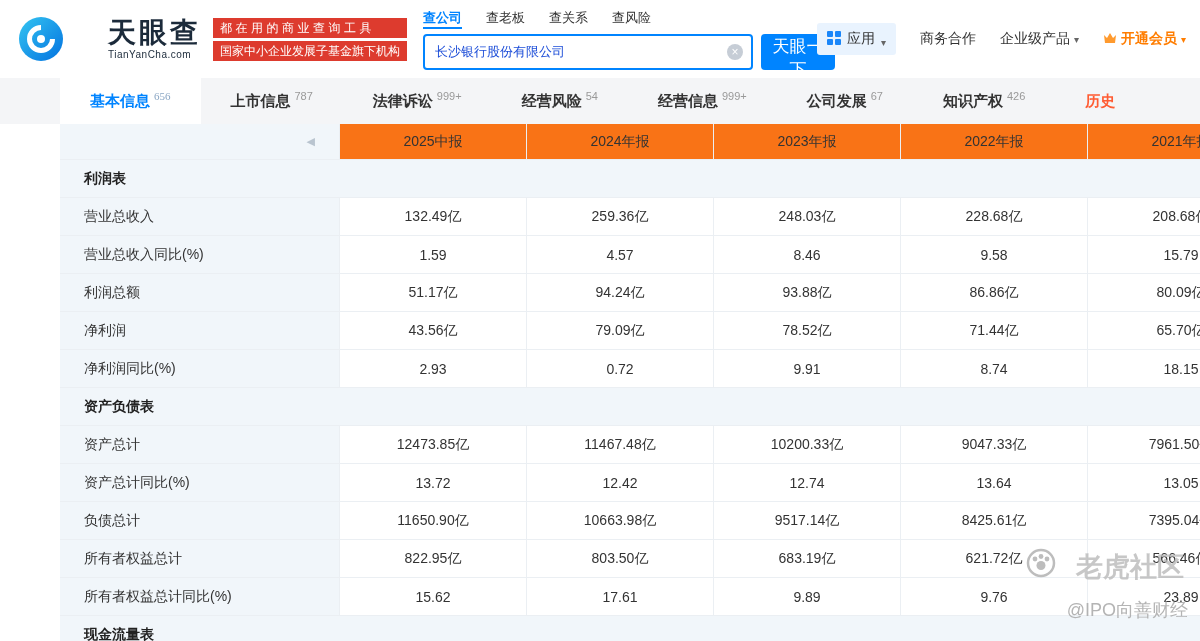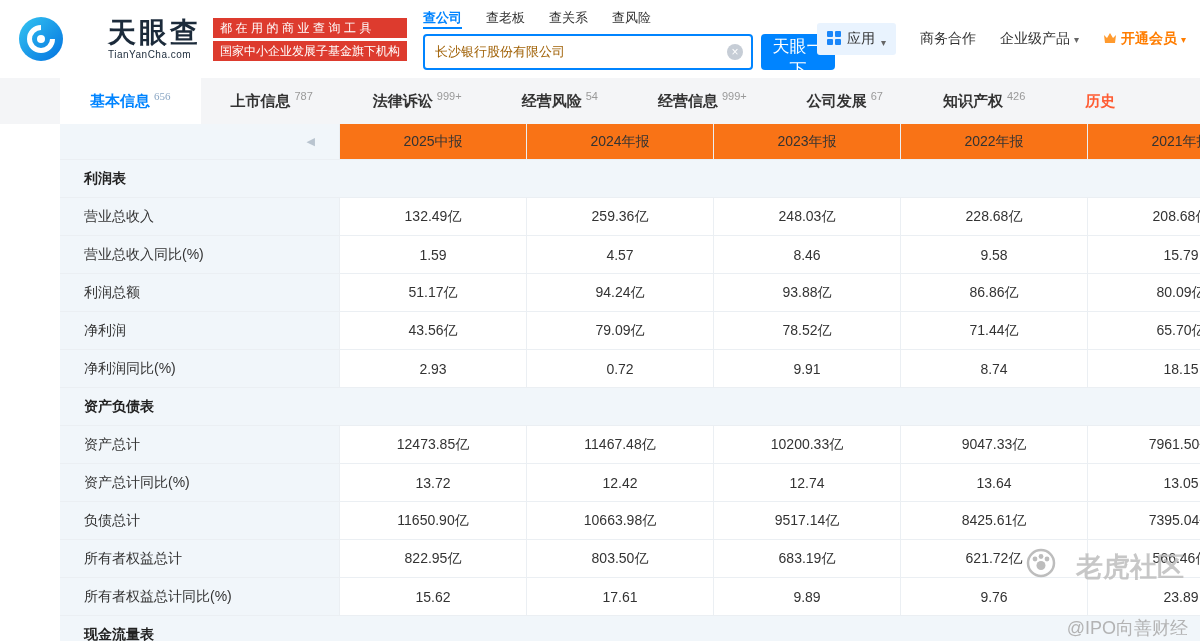--- a/index.html
+++ b/index.html
@@ -16,21 +16,21 @@
   .slogan{margin-left:12px;display:flex;flex-direction:column;gap:3px;}
   .slogan-line{background:#dd3b2e;color:#fff;font-size:12px;padding:2px 7px;white-space:nowrap;line-height:16px;}
   .slogan-line.l1{letter-spacing:3.5px;}
 
   .search-area{margin-left:16px;}
   .search-tabs{display:flex;gap:24px;font-size:13px;margin-bottom:5px;}
   .search-tab{color:#333;cursor:pointer;padding-bottom:0;border-bottom:2px solid transparent;}
   .search-tab.active{color:#0084ff;font-weight:bold;border-bottom-color:#0084ff;}
   .search-row{display:flex;align-items:center;}
   .input-wrap{position:relative;display:inline-block;}
-  .search-input{width:330px;height:36px;border:2px solid #0084ff;border-radius:4px;padding:0 32px 0 10px;font-size:13px;color:#a16207;outline:none;box-sizing:border-box;font-family:Liberation Serif, serif;}
+  .search-input{width:330px;height:36px;border:2px solid #0084ff;border-radius:4px;padding:0 32px 0 10px;font-size:13px;color:#1d4ed8;outline:none;box-sizing:border-box;font-family:Liberation Serif, serif;}
   .clear-icon{position:absolute;right:10px;top:50%;transform:translateY(-50%);width:16px;height:16px;border-radius:50%;background:#c6cdd6;color:#fff;font-size:12px;line-height:16px;text-align:center;cursor:pointer;}
   .search-btn{margin-left:8px;width:74px;height:36px;background:#0084ff;color:#fff;border:none;border-radius:4px;font-size:17px;cursor:pointer;font-family:inherit;}
 
   .top-nav{position:absolute;right:14px;top:50%;transform:translateY(-50%);display:flex;align-items:center;gap:24px;font-size:14px;color:#333;}
   .nav-apps{display:flex;align-items:flex-end;gap:6px;background:#e9f3fe;padding:7px 10px;border-radius:3px;cursor:pointer;color:#333;}
   .nav-item{cursor:pointer;display:flex;align-items:center;gap:4px;white-space:nowrap;}
   .nav-item.vip{color:#ff7d00;font-weight:bold;}
   .caret{font-size:10px;color:#666;}
   .vip .caret{color:#ff7d00;}
 
@@ -51,21 +51,21 @@
   .data-cell{width:187px;justify-content:center;}
   .head-cell{height:36px;}
   .data-cell.head-cell{background:#f97316;}
   .corner{justify-content:flex-end;}
   .scroll-arrow{color:#b9c4cf;font-size:11px;cursor:pointer;}
   .section-row{width:1215px;box-sizing:border-box;background:#f1f6fa;border-bottom:1px solid #ebeff3;border-right:1px solid #ebeff3;height:38px;display:flex;align-items:center;padding:0 24px;font-weight:bold;color:#222;}
 
   
   .wm{position:absolute;pointer-events:none;}
   .wm-tiger{right:16px;top:548px;display:flex;align-items:center;gap:20px;font-size:27px;font-weight:bold;color:rgba(185,185,185,.8);}
-  .wm-byline{right:12px;top:616px;font-size:18px;color:rgba(172,172,172,.9);}
+  .wm-byline{right:12px;top:598px;font-size:18px;color:rgba(172,172,172,.9);}
 </style>
 </head>
 <body>
 
 <div class="page">
 
   <header class="topbar">
     <div class="logo">
       <span class="logo-icon">
         <svg width="46" height="46" viewBox="0 0 46 46">

